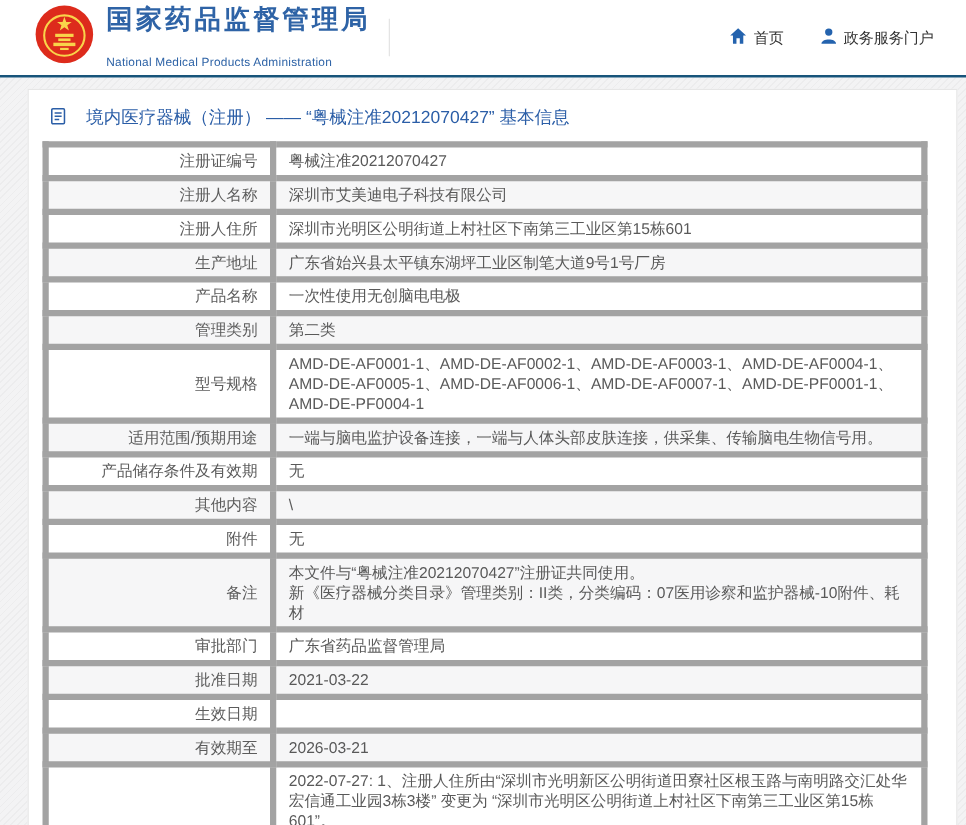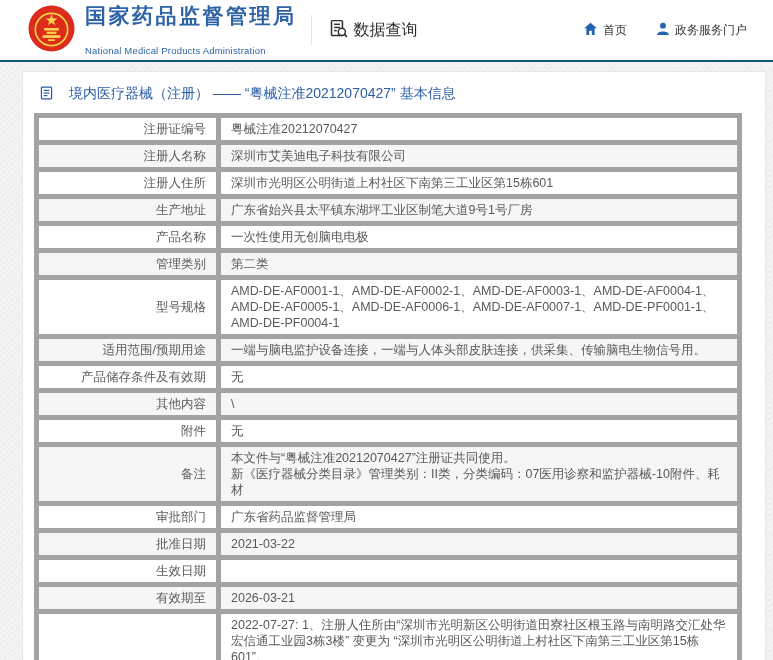--- a/index.html
+++ b/index.html
@@ -69,33 +69,20 @@
           <rect x="15" y="30.8" width="18" height="2.8" fill="#f9d44a"></rect>
           <rect x="20.5" y="35" width="7" height="1.8" fill="#f9d44a"></rect>
         </svg>
       </span>
       <span class="brand-text">
         <span class="brand-title">国家药品监督管理局</span>
         <span class="brand-sub">National Medical Products Administration</span>
       </span>
     </div>
     <span class="header-divider"></span>
-    <div class="data-query">
-      <span>
-        <svg width="21" height="21" viewBox="0 0 24 24" fill="none" stroke="#2f2f2f" stroke-width="1.7">
-          <rect x="4" y="3" width="12.5" height="17" rx="1"></rect>
-          <line x1="7" y1="7.2" x2="13.6" y2="7.2"></line>
-          <line x1="7" y1="10.8" x2="13.6" y2="10.8"></line>
-          <line x1="7" y1="14.4" x2="10" y2="14.4"></line>
-          <circle cx="15.8" cy="15.8" r="4.1" fill="#ffffff"></circle>
-          <line x1="18.8" y1="18.8" x2="21.6" y2="21.6" stroke-width="2"></line>
-        </svg>
-      </span>
-      <span>数据查询</span>
-    </div>
     <div class="header-right">
       <div class="nav-item">
         <span>
           <svg width="17" height="16" viewBox="0 0 24 24" fill="#2463ae">
             <path d="M12 2.5 L2.5 11 H5.8 V21 H10 V14.5 H14 V21 H18.2 V11 H21.5 Z"></path>
           </svg>
         </span>
         <span>首页</span>
       </div>
       <div class="nav-item">

